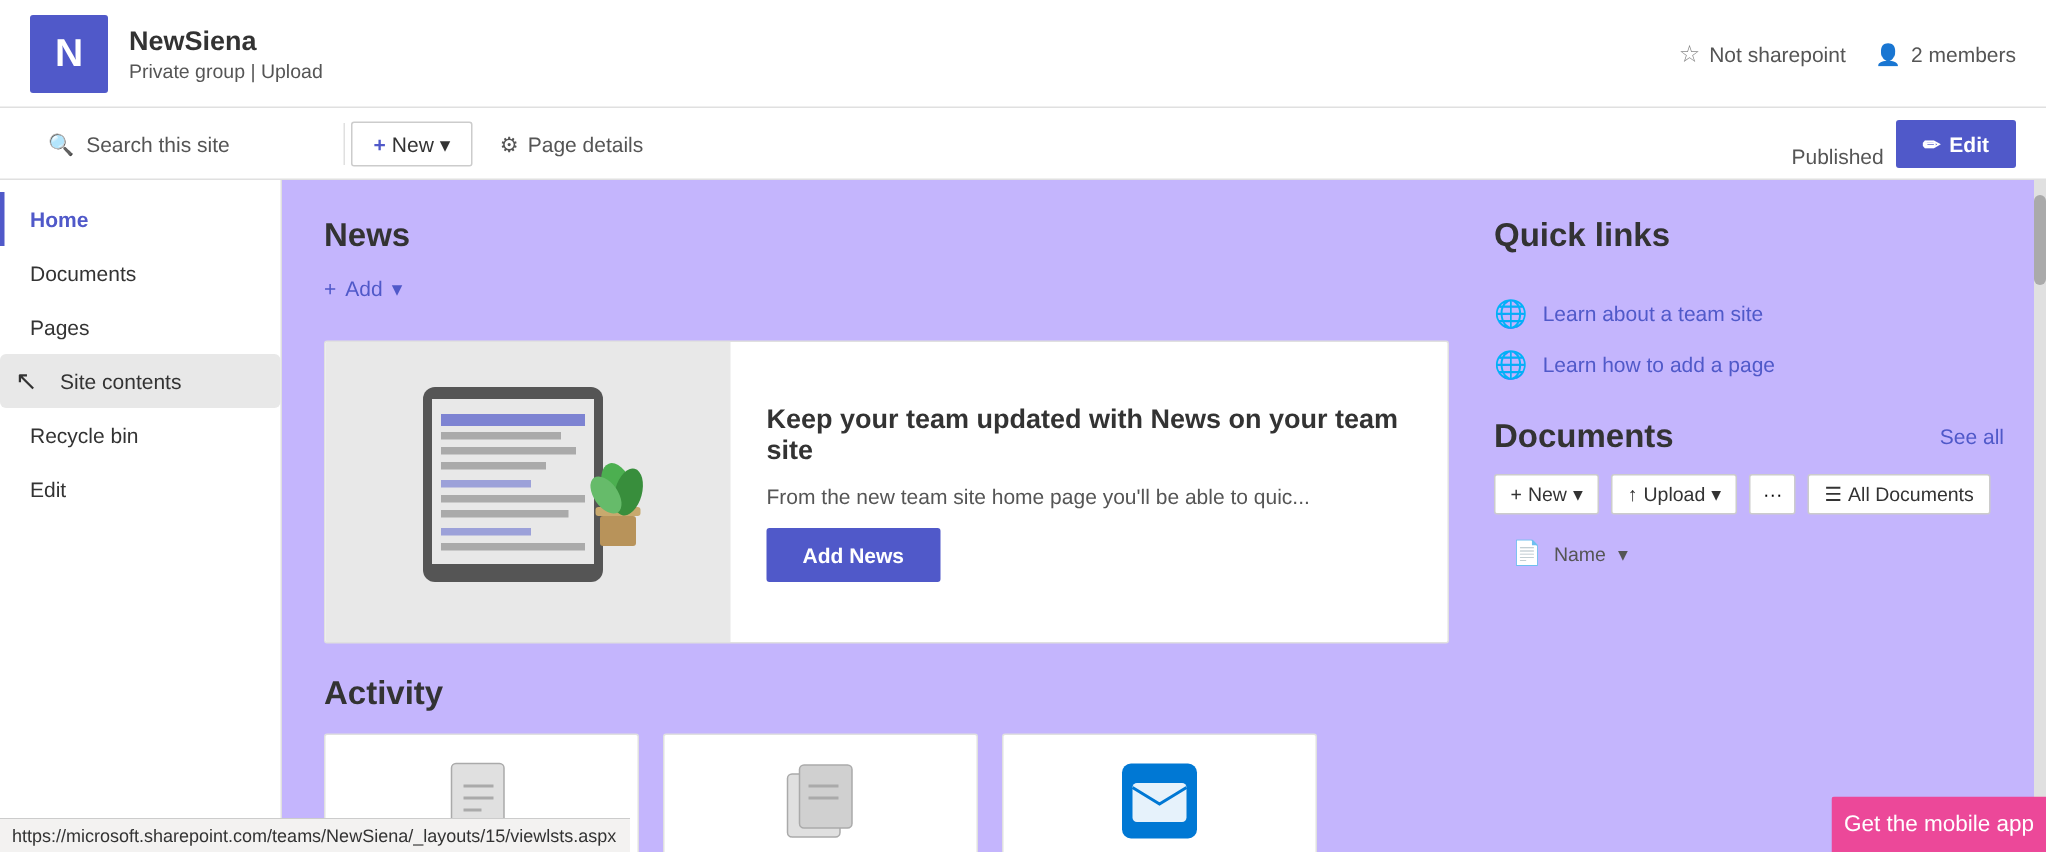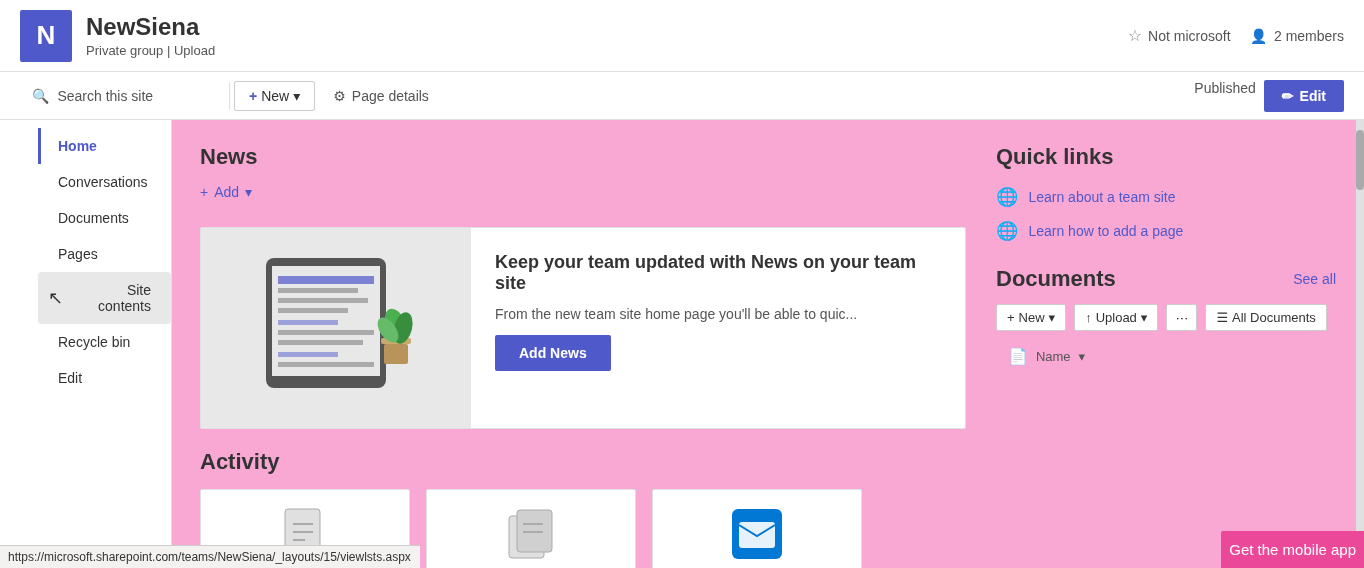--- a/index.html
+++ b/index.html
@@ -18,21 +18,21 @@
     .header-left { display: flex; align-items: center; gap: 14px; }
     .site-icon {
       width: 52px; height: 52px;
       background: #5059C9;
       color: #fff;
       font-size: 26px;
       font-weight: 700;
       display: flex; align-items: center; justify-content: center;
       border-radius: 2px;
     }
-    .site-title { font-size: 24px; font-weight: 600; color: #333; }
+    .site-title { font-size: 18px; font-weight: 600; color: #333; }
     .site-subtitle { font-size: 13px; color: #5059C9; margin-top: 2px; }
     .site-subtitle span { color: #555; }
     .header-right { display: flex; align-items: center; gap: 20px; }
     .not-following {
       display: flex; align-items: center; gap: 6px;
       color: #555; font-size: 14px; cursor: pointer;
     }
     .star-icon { font-size: 16px; color: #888; }
     .members {
       display: flex; align-items: center; gap: 6px;
@@ -72,47 +72,46 @@
     .btn-new .plus { color: #5059C9; font-weight: bold; }
     .btn-page-details {
       display: flex; align-items: center; gap: 6px;
       padding: 6px 14px;
       background: transparent;
       border: none;
       color: #555;
       cursor: pointer;
       font-size: 14px;
     }
-    .toolbar-right { display: flex; align-items: flex-start; gap: 8px; }
+    .toolbar-right { display: flex; align-items: flex-end; gap: 8px; }
     .published-badge {
       font-size: 14px; color: #555;
     }
     .btn-edit {
       display: flex; align-items: center; gap: 6px;
       padding: 8px 18px;
       background: #5059C9;
       color: #fff;
       border: none;
       cursor: pointer;
       border-radius: 2px;
       font-size: 14px;
       font-weight: 600;
     }
 
     
     .layout { display: flex; height: calc(568px - 120px); }
 
     
     .sidebar {
-      width: 172px;
+      width: 188px;
       background: #fff;
       border-right: 1px solid #e0e0e0;
       flex-shrink: 0;
       padding-top: 8px;
-      padding-left: 38px;
     }
     .sidebar-item {
       padding: 10px 20px;
       font-size: 14px;
       color: #333;
       cursor: pointer;
       display: flex; align-items: center; gap: 8px;
     }
     .sidebar-item.active {
       color: #5059C9;
@@ -134,39 +133,39 @@
       border-top: 1px solid #ccc;
       width: 420px;
       z-index: 100;
     }
 
     
     .main {
       flex: 1;
       overflow-y: auto;
       padding: 24px 28px;
-      background: #f9a8d4;
+      background: #c4b5fd;
       display: flex;
       gap: 30px;
     }
     .main-left { flex: 1; }
     .main-right { width: 340px; flex-shrink: 0; }
 
     
     .section-title { font-size: 22px; font-weight: 600; color: #333; margin-bottom: 14px; }
     .add-btn {
       display: flex; align-items: center; gap: 6px;
       color: #5059C9; cursor: pointer; font-size: 14px;
       margin-bottom: 14px;
     }
     .news-card {
       background: #fff;
       border: 1px solid #e0e0e0;
       display: flex;
-      align-items: flex-start;
+      align-items: center;
       border-radius: 2px;
       overflow: hidden;
       margin-bottom: 20px;
       margin-top: 27px;
     }
     .news-image {
       width: 270px;
       background: #e8e8e8;
       display: flex; align-items: center; justify-content: center;
       padding: 20px;
@@ -195,21 +194,21 @@
     .activity-cards { display: flex; gap: 16px; }
     .activity-card {
       width: 210px; height: 90px;
       background: #fff;
       border: 1px solid #e0e0e0;
       display: flex; align-items: center; justify-content: center;
       border-radius: 2px;
     }
 
     
-    .quick-links-title { font-size: 22px; font-weight: 600; color: #333; margin-bottom: 16px; }
+    .quick-links-title { font-size: 22px; font-weight: 600; color: #333; margin-bottom: 28px; }
     .quick-link-item {
       display: flex; align-items: center; gap: 10px;
       margin-bottom: 12px; cursor: pointer; color: #5059C9; font-size: 14px;
     }
     .globe-icon { font-size: 18px; color: #555; }
 
     
     .docs-header {
       display: flex; align-items: center; justify-content: space-between;
       margin-bottom: 12px; margin-top: 24px;
@@ -285,21 +284,21 @@
       <div class="site-subtitle">
         <span>Private group</span>
         <span> | </span>
         <span>Upload</span>
       </div>
     </div>
   </div>
   <div class="header-right">
     <div class="not-following">
       <span class="star-icon">☆</span>
-      <span>Not microsoft</span>
+      <span>Not sharepoint</span>
     </div>
     <div class="members">
       <span>👤</span>
       <span>2 members</span>
     </div>
   </div>
 </div>
 
 <div class="toolbar">
   <div class="toolbar-left">
@@ -326,23 +325,20 @@
       <span>Edit</span>
     </button>
   </div>
 </div>
 
 <div class="layout">
 
   <div class="sidebar">
     <div class="sidebar-item active">
       <span>Home</span>
-    </div>
-    <div class="sidebar-item">
-      <span>Conversations</span>
     </div>
     <div class="sidebar-item">
       <span>Documents</span>
     </div>
     <div class="sidebar-item">
       <span>Pages</span>
     </div>
     <div class="sidebar-item highlighted" style="cursor:pointer; position:relative;">
       <span style="position:absolute; left:10px; top:50%; transform:translateY(-50%); font-size:18px;">↖</span>
       <span style="padding-left:20px;text-align:right;">Site contents</span>

